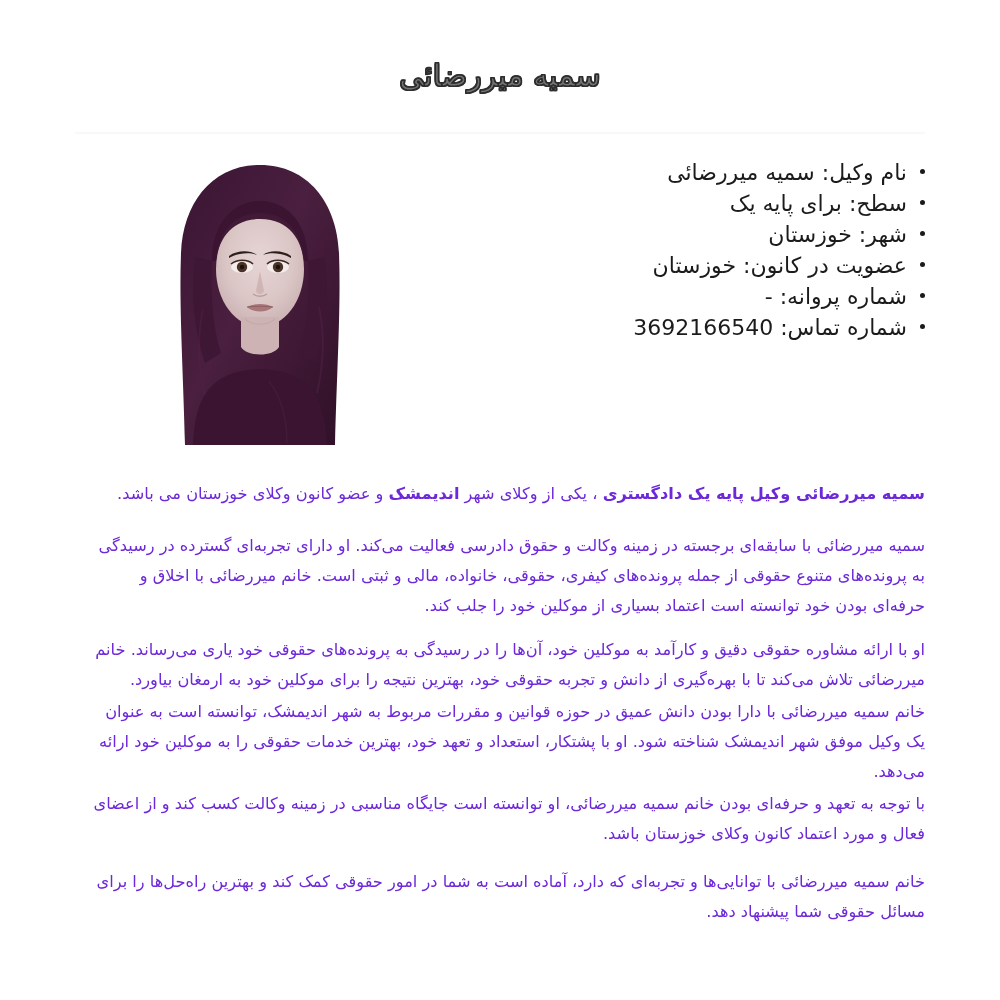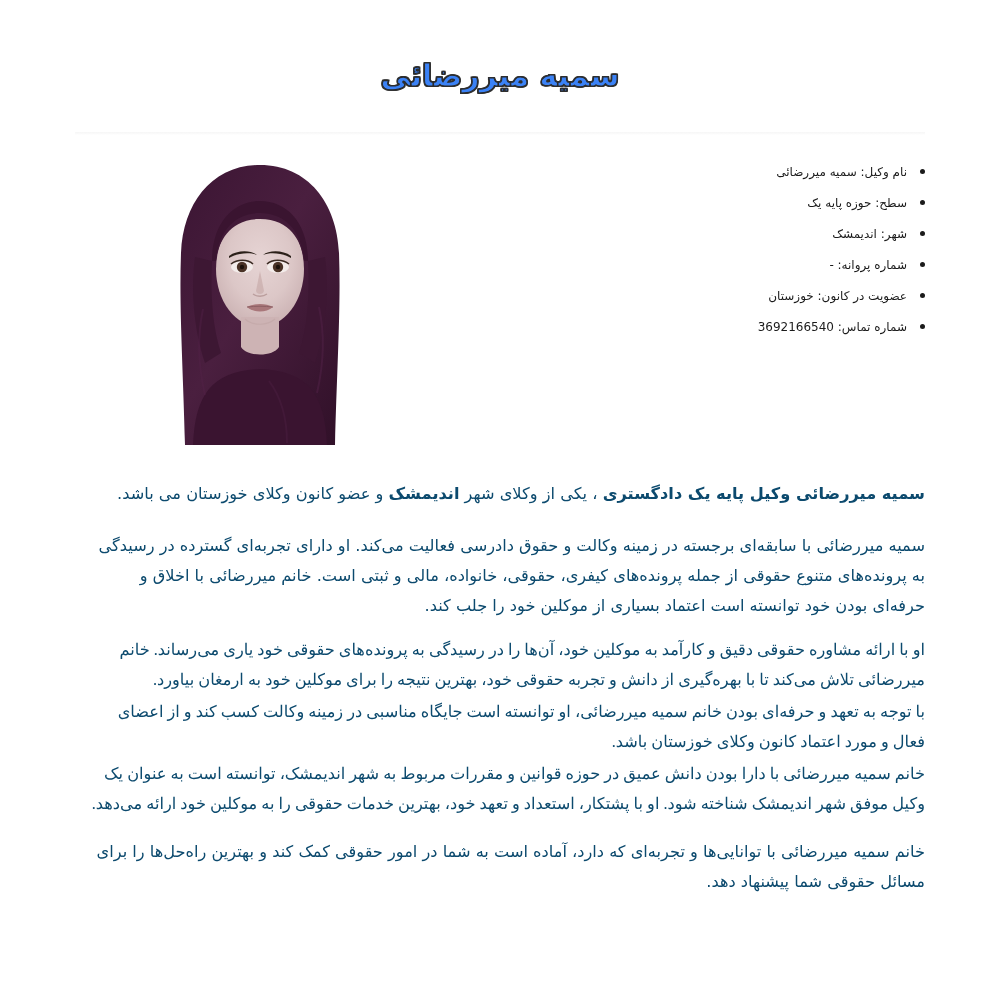--- a/index.html
+++ b/index.html
@@ -26,23 +26,23 @@
 
   
   .title-wrap {
     text-align: center;
     padding-top: 38px;
     padding-bottom: 6px;
   }
   .page-title {
     display: inline-block;
     font-size: 30px;
-    font-weight: bold;
+    font-weight: normal;
     line-height: 1.2;
-    color: #3b82f6;
+    color: #737373;
     letter-spacing: 0px;
     -webkit-text-stroke: 1.1px #2a2a2a;
     text-shadow:
       -1px -1px 0 #333, 1px -1px 0 #333,
       -1px  1px 0 #333, 1px  1px 0 #333,
        0px  1px 0 #333, 0px -1px 0 #333,
        1px  0px 0 #333, -1px 0px 0 #333;
   }
 
   
@@ -68,21 +68,21 @@
     margin: 0;
     padding: 0;
     width: 520px;
     margin-right: 0;
     float: right;
     text-align: right;
     direction: rtl;
   }
   .info-list li {
     position: relative;
-    font-size: 12px;
+    font-size: 22px;
     line-height: 31px;
     padding-right: 18px;
     color: #1b1b1b;
     white-space: normal;
   }
   .info-list li .bullet {
     position: absolute;
     right: 0;
     top: 12px;
     width: 5px;
@@ -110,28 +110,28 @@
     width: 850px;
     margin: 0 auto;
     padding-top: 22px;
     direction: rtl;
     text-align: right;
   }
   .para {
     font-size: 16.2px;
     line-height: 30px;
     margin: 0 0 14px 16px;
-    color: #0c4a6e;
+    color: #6d28d9;
     text-align: right;
   }
   .para.lead { margin-bottom: 22px; }
   .para.tight { margin-bottom: 0px; }
   .para b { font-weight: bold; }
   .block-group { margin-bottom: 18px; }
-  .block-group .para { margin-bottom: 2px; font-family: Liberation Serif, serif; }
+  .block-group .para { margin-bottom: 2px; }
 </style>
 </head>
 <body>
 
 <div class="page">
 
   <div class="title-wrap">
     <h1 class="page-title">سمیه میررضائی</h1>
   </div>
 
@@ -139,33 +139,33 @@
 
   <div class="top-section clearfix">
 
     <ul class="info-list">
       <li>
         <span class="bullet"></span>
         <span>نام وکیل: سمیه میررضائی</span>
       </li>
       <li>
         <span class="bullet"></span>
-        <span>سطح: حوزه پایه یک</span>
-      </li>
-      <li>
-        <span class="bullet"></span>
-        <span>شهر: اندیمشک</span>
+        <span>سطح: برای پایه یک</span>
+      </li>
+      <li>
+        <span class="bullet"></span>
+        <span>شهر: خوزستان</span>
+      </li>
+      <li>
+        <span class="bullet"></span>
+        <span>عضویت در کانون: خوزستان</span>
       </li>
       <li>
         <span class="bullet"></span>
         <span>شماره پروانه: -</span>
-      </li>
-      <li>
-        <span class="bullet"></span>
-        <span>عضویت در کانون: خوزستان</span>
       </li>
       <li>
         <span class="bullet"></span>
         <span>شماره تماس: 3692166540</span>
       </li>
     </ul>
 
     <div class="photo-frame">
       <svg class="photo-svg" viewBox="0 0 182 288" xmlns="http://www.w3.org/2000/svg">
         <defs>
@@ -239,21 +239,21 @@
 
   <div class="body-wrap">
 
     <p class="para lead"><b>سمیه میررضائی وکیل پایه یک دادگستری</b><span> ، یکی از وکلای شهر </span><b>اندیمشک</b><span> و عضو کانون وکلای خوزستان می باشد.</span></p>
 
 
     <p class="para">سمیه میررضائی با سابقه‌ای برجسته در زمینه وکالت و حقوق دادرسی فعالیت می‌کند. او دارای تجربه‌ای گسترده در رسیدگی به پرونده‌های متنوع حقوقی از جمله پرونده‌های کیفری، حقوقی، خانواده، مالی و ثبتی است. خانم میررضائی با اخلاق و حرفه‌ای بودن خود توانسته است اعتماد بسیاری از موکلین خود را جلب کند.</p>
 
     <div class="block-group">
       <p class="para">او با ارائه مشاوره حقوقی دقیق و کارآمد به موکلین خود، آن‌ها را در رسیدگی به پرونده‌های حقوقی خود یاری می‌رساند. خانم میررضائی تلاش می‌کند تا با بهره‌گیری از دانش و تجربه حقوقی خود، بهترین نتیجه را برای موکلین خود به ارمغان بیاورد.</p>
+      <p class="para">خانم سمیه میررضائی با دارا بودن دانش عمیق در حوزه قوانین و مقررات مربوط به شهر اندیمشک، توانسته است به عنوان یک وکیل موفق شهر اندیمشک شناخته شود. او با پشتکار، استعداد و تعهد خود، بهترین خدمات حقوقی را به موکلین خود ارائه می‌دهد.</p>
       <p class="para">با توجه به تعهد و حرفه‌ای بودن خانم سمیه میررضائی، او توانسته است جایگاه مناسبی در زمینه وکالت کسب کند و از اعضای فعال و مورد اعتماد کانون وکلای خوزستان باشد.</p>
-      <p class="para">خانم سمیه میررضائی با دارا بودن دانش عمیق در حوزه قوانین و مقررات مربوط به شهر اندیمشک، توانسته است به عنوان یک وکیل موفق شهر اندیمشک شناخته شود. او با پشتکار، استعداد و تعهد خود، بهترین خدمات حقوقی را به موکلین خود ارائه می‌دهد.</p>
     </div>
 
     <p class="para tight">خانم سمیه میررضائی با توانایی‌ها و تجربه‌ای که دارد، آماده است به شما در امور حقوقی کمک کند و بهترین راه‌حل‌ها را برای مسائل حقوقی شما پیشنهاد دهد.</p>
 
   </div>
 
 </div>
 
 </body></html>

